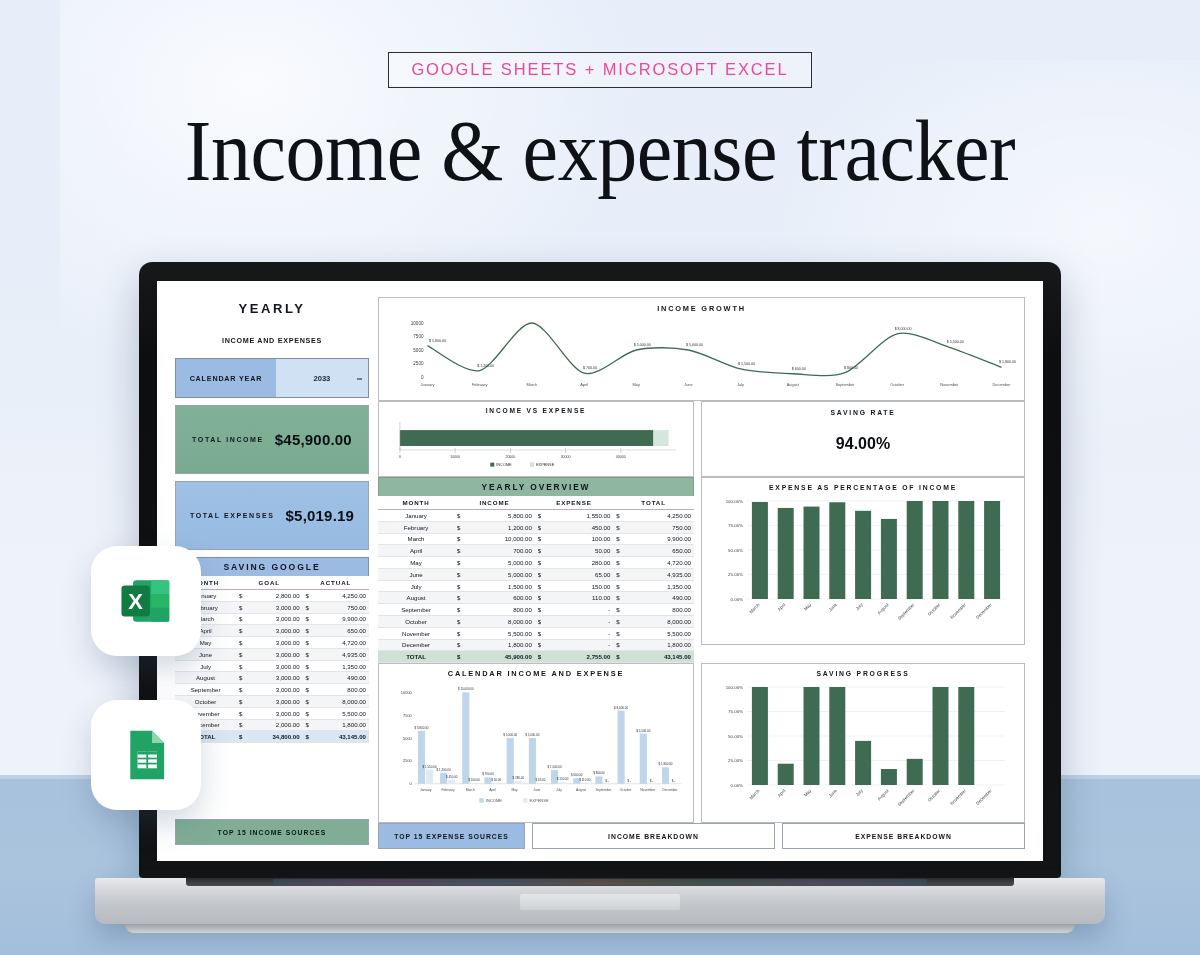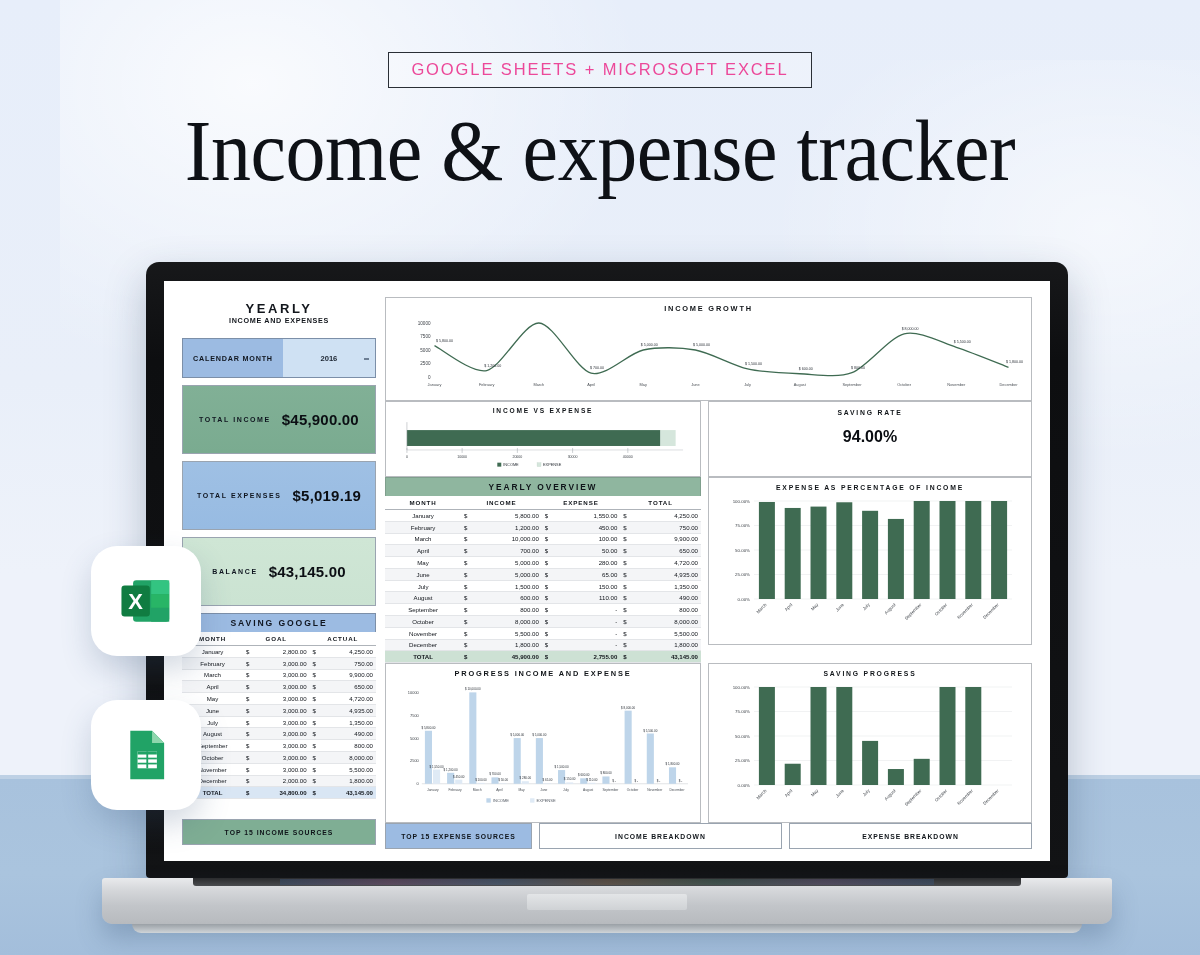--- a/index.html
+++ b/index.html
@@ -44,21 +44,21 @@
     margin-top:20px; letter-spacing:-0.5px; font-weight:400;
     transform:scaleX(0.93);
   }
   .subtitle{
     margin-top:26px; font-size:19.5px; letter-spacing:2.2px;
     color:#1a1e24; font-weight:500;
   }
   .subtitle .sep{ padding:0 10px; color:#3a4049; }
 
   
-  .laptop{ position:absolute; left:146px; top:262px; width:922px; }
+  .laptop{ position:absolute; left:139px; top:262px; width:922px; }
   .lid{
     background:linear-gradient(180deg,#17181a 0%,#0d0e10 16%,#121315 100%);
     border-radius:13px 13px 4px 4px;
     padding:19px 18px 17px 18px;
     box-shadow:0 16px 40px rgba(40,60,90,.28);
   }
   .screen{
     width:886px; height:580px;
     background:#ffffff; overflow:hidden; position:relative;
   }
@@ -92,21 +92,21 @@
 
   
   .dash{ position:absolute; inset:0; padding:16px 18px; display:flex; gap:9px; font-size:6px; }
   .col-left{ width:194px; display:flex; flex-direction:column; gap:7px; }
   .col-rest{ flex:1; display:flex; flex-direction:column; }
 
   .panel{ border:1px solid #b9bcc0; background:#fff; }
 
   
   .yearly-t{ text-align:center; font-size:13px; font-weight:700; letter-spacing:2.6px; color:#12161c; padding-top:4px;}
-  .yearly-s{ text-align:center; font-size:7.2px; font-weight:700; letter-spacing:.7px; color:#12161c; margin-top:0; margin-bottom:6px;}
+  .yearly-s{ text-align:center; font-size:7.2px; font-weight:700; letter-spacing:.7px; color:#12161c; margin-top:20px; margin-bottom:6px;}
 
   .yearsel{ display:flex; height:40px; border:1px solid #7c8fa8; }
   .yearsel .lab{ flex:0 0 52%; background:#9cbbe2; display:flex; align-items:center; justify-content:center;
      font-size:7.2px; font-weight:700; letter-spacing:.8px; color:#10161f;}
   .yearsel .val{ flex:1; background:#cfe1f3; display:flex; align-items:center; justify-content:center; position:relative;
      font-size:7.6px; font-weight:700; color:#1b2430;}
   .yearsel .val .caret{ position:absolute; right:6px; top:50%; width:5px; height:1.5px; background:#6d7f94; }
 
   .kpi{ height:69px; display:flex; align-items:center; justify-content:center; border:1px solid #9aa4b0; gap:11px;}
   .kpi .k-lab{ font-size:7px; font-weight:700; letter-spacing:1.6px; color:#101620; }
@@ -135,21 +135,21 @@
   .r1{ display:flex; gap:7px; }
   .growth{ flex:1; height:104px; padding:6px 8px 4px; }
   .growth .ch-title{ font-size:7.4px; margin-bottom:2px;}
 
   
   .r2{ display:flex; gap:7px; }
   .ivse{ flex:0 0 316px; height:76px; padding:5px 7px 3px; }
   .ivse .ch-title{ font-size:6.6px; }
   .srate{ flex:1; height:76px; display:flex; flex-direction:column; align-items:center; }
   .srate .ch-title{ font-size:6.8px; margin-top:7px; }
-  .srate .big{ font-size:16px; font-weight:700; color:#0a0d12; margin-top:12px; }
+  .srate .big{ font-size:16px; font-weight:700; color:#0a0d12; margin-top:19px; }
 
   
   .r3{ display:flex; gap:7px; }
   .mo{ flex:0 0 316px; }
   .mo-head{ background:#8fb69f; text-align:center; padding:4px 0; font-size:8.4px; font-weight:700; letter-spacing:1.9px; color:#0f1419;
      border:1px solid #7f9f8d; border-bottom:none;}
   .mo .tbl tr.total td{ background:#cde1d4; }
   .pctchart{ flex:1; height:168px; padding:6px 8px 2px; }
   .pctchart .ch-title{ font-size:6.8px; }
 
@@ -198,38 +198,34 @@
 
       <div class="dash">
 
         <div class="col-left">
           <div>
             <div class="yearly-t">YEARLY</div>
             <div class="yearly-s">INCOME AND EXPENSES</div>
           </div>
 
           <div class="yearsel">
-            <div class="lab">CALENDAR MONTH</div>
+            <div class="lab">CALENDAR YEAR</div>
             <div class="val">
-              <span>2016</span>
+              <span>2033</span>
               <span class="caret"></span>
             </div>
           </div>
 
           <div class="kpi income">
             <div class="k-lab">TOTAL INCOME</div>
             <div class="k-val">$45,900.00</div>
           </div>
           <div class="kpi expenses">
             <div class="k-lab">TOTAL EXPENSES</div>
             <div class="k-val">$5,019.19</div>
-          </div>
-          <div class="kpi balance">
-            <div class="k-lab">BALANCE</div>
-            <div class="k-val">$43,145.00</div>
           </div>
 
           <div>
             <div class="sg-head">SAVING GOOGLE</div>
             <table class="tbl sg">
               <thead>
                   <tr>
                 <th class="m">MONTH</th>
                 <th colspan="2">GOAL</th>
                 <th colspan="2">ACTUAL</th>
@@ -570,21 +566,21 @@
                   <text x="201.70000000000002" y="114" font-size="4.4" text-anchor="end" fill="#3a3f45" font-family="'Liberation Sans',sans-serif" transform="rotate(-45,201.70000000000002,114)">September</text>
                   <text x="227.5" y="114" font-size="4.4" text-anchor="end" fill="#3a3f45" font-family="'Liberation Sans',sans-serif" transform="rotate(-45,227.5,114)">October</text>
                   <text x="253.3" y="114" font-size="4.4" text-anchor="end" fill="#3a3f45" font-family="'Liberation Sans',sans-serif" transform="rotate(-45,253.3,114)">November</text>
                   <text x="279.1" y="114" font-size="4.4" text-anchor="end" fill="#3a3f45" font-family="'Liberation Sans',sans-serif" transform="rotate(-45,279.1,114)">December</text>
                 </svg>
             </div>
           </div>
 
           <div class="r4">
             <div class="panel chart mie">
-              <div class="ch-title">PROGRESS INCOME AND EXPENSE</div>
+              <div class="ch-title">CALENDAR INCOME AND EXPENSE</div>
               <svg id="svg-mie" viewBox="0 0 304 142" width="100%" height="142">
                   <text x="27" y="107.6" font-size="4" text-anchor="end" fill="#3d4248" font-family="'Liberation Sans',sans-serif">0</text>
                   <text x="27" y="84.6" font-size="4" text-anchor="end" fill="#3d4248" font-family="'Liberation Sans',sans-serif">2500</text>
                   <text x="27" y="61.6" font-size="4" text-anchor="end" fill="#3d4248" font-family="'Liberation Sans',sans-serif">5000</text>
                   <text x="27" y="38.6" font-size="4" text-anchor="end" fill="#3d4248" font-family="'Liberation Sans',sans-serif">7500</text>
                   <text x="27" y="15.6" font-size="4" text-anchor="end" fill="#3d4248" font-family="'Liberation Sans',sans-serif">10000</text>
                   <line x1="30" y1="106" x2="298" y2="106" stroke="#c2c6ca" stroke-width="0.5"></line>
                   <rect x="33.126666666666665" y="52.64" width="7.1466666666666665" height="53.36" fill="#bed5ea"></rect>
                   <text x="36.699999999999996" y="50.64" font-size="3" text-anchor="middle" fill="#2c3138" font-family="'Liberation Sans',sans-serif">$ 5,800.00</text>
                   <rect x="55.459999999999994" y="94.96000000000001" width="7.1466666666666665" height="11.04" fill="#bed5ea"></rect>

